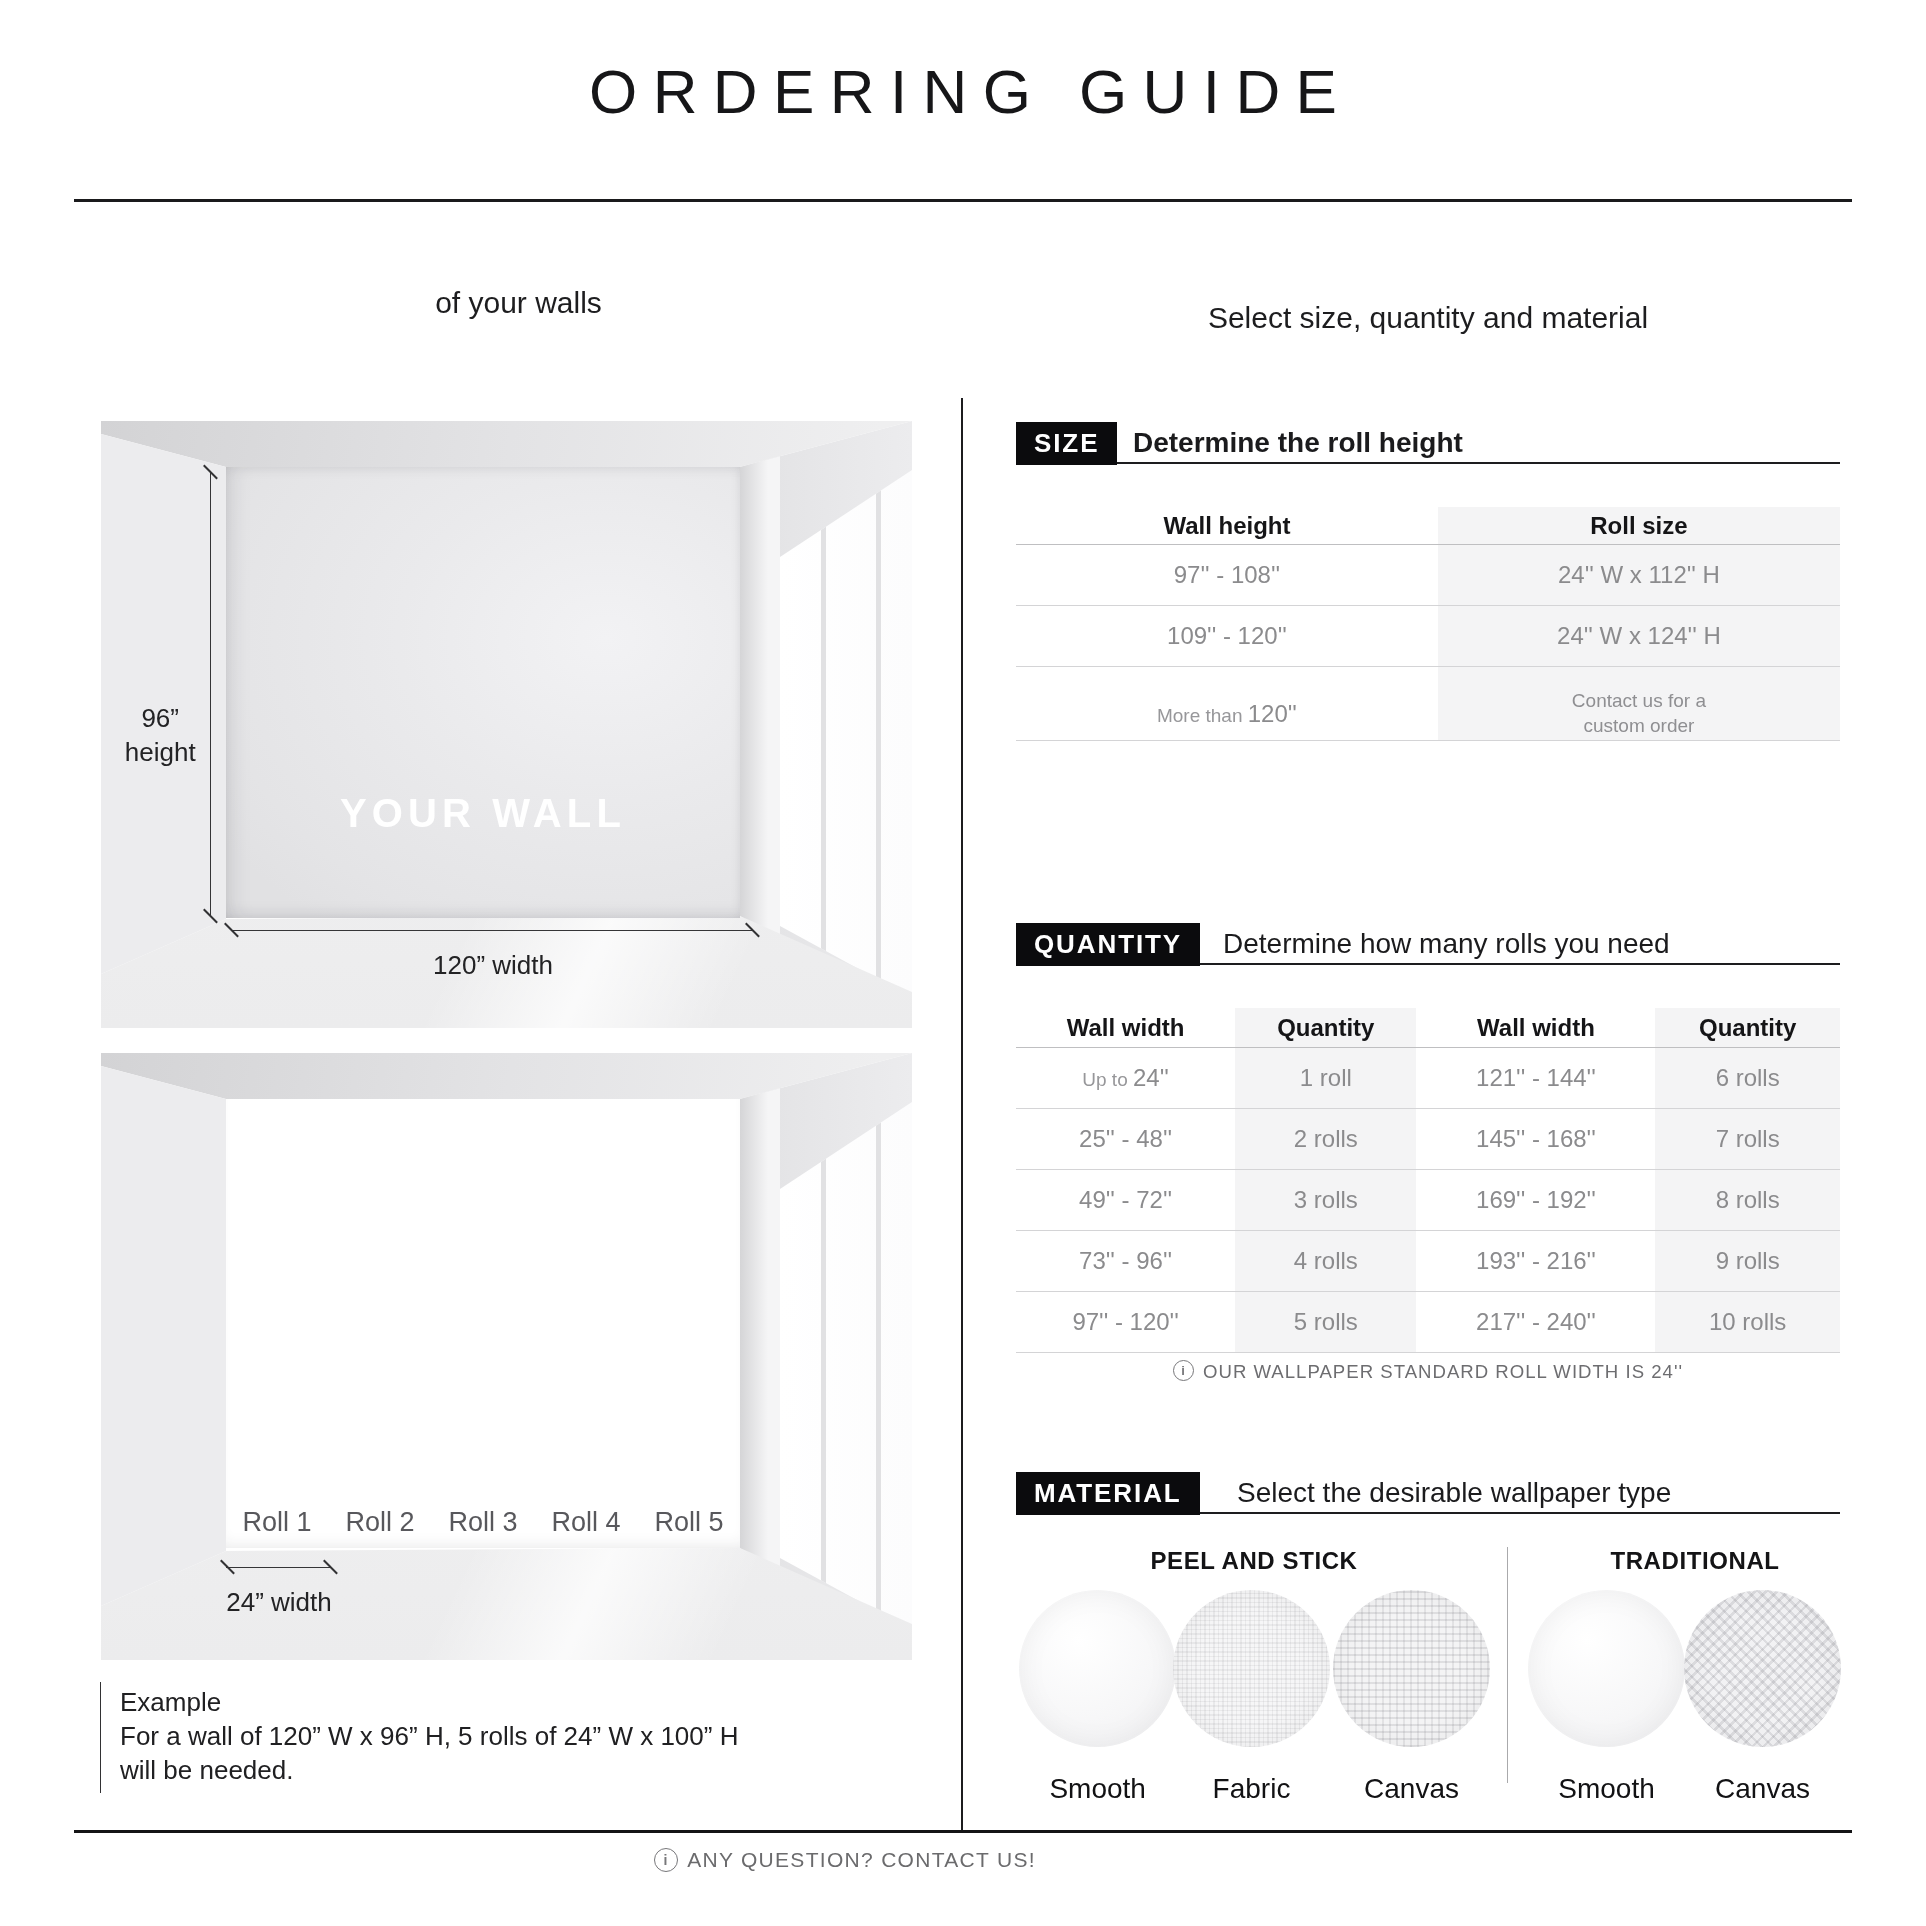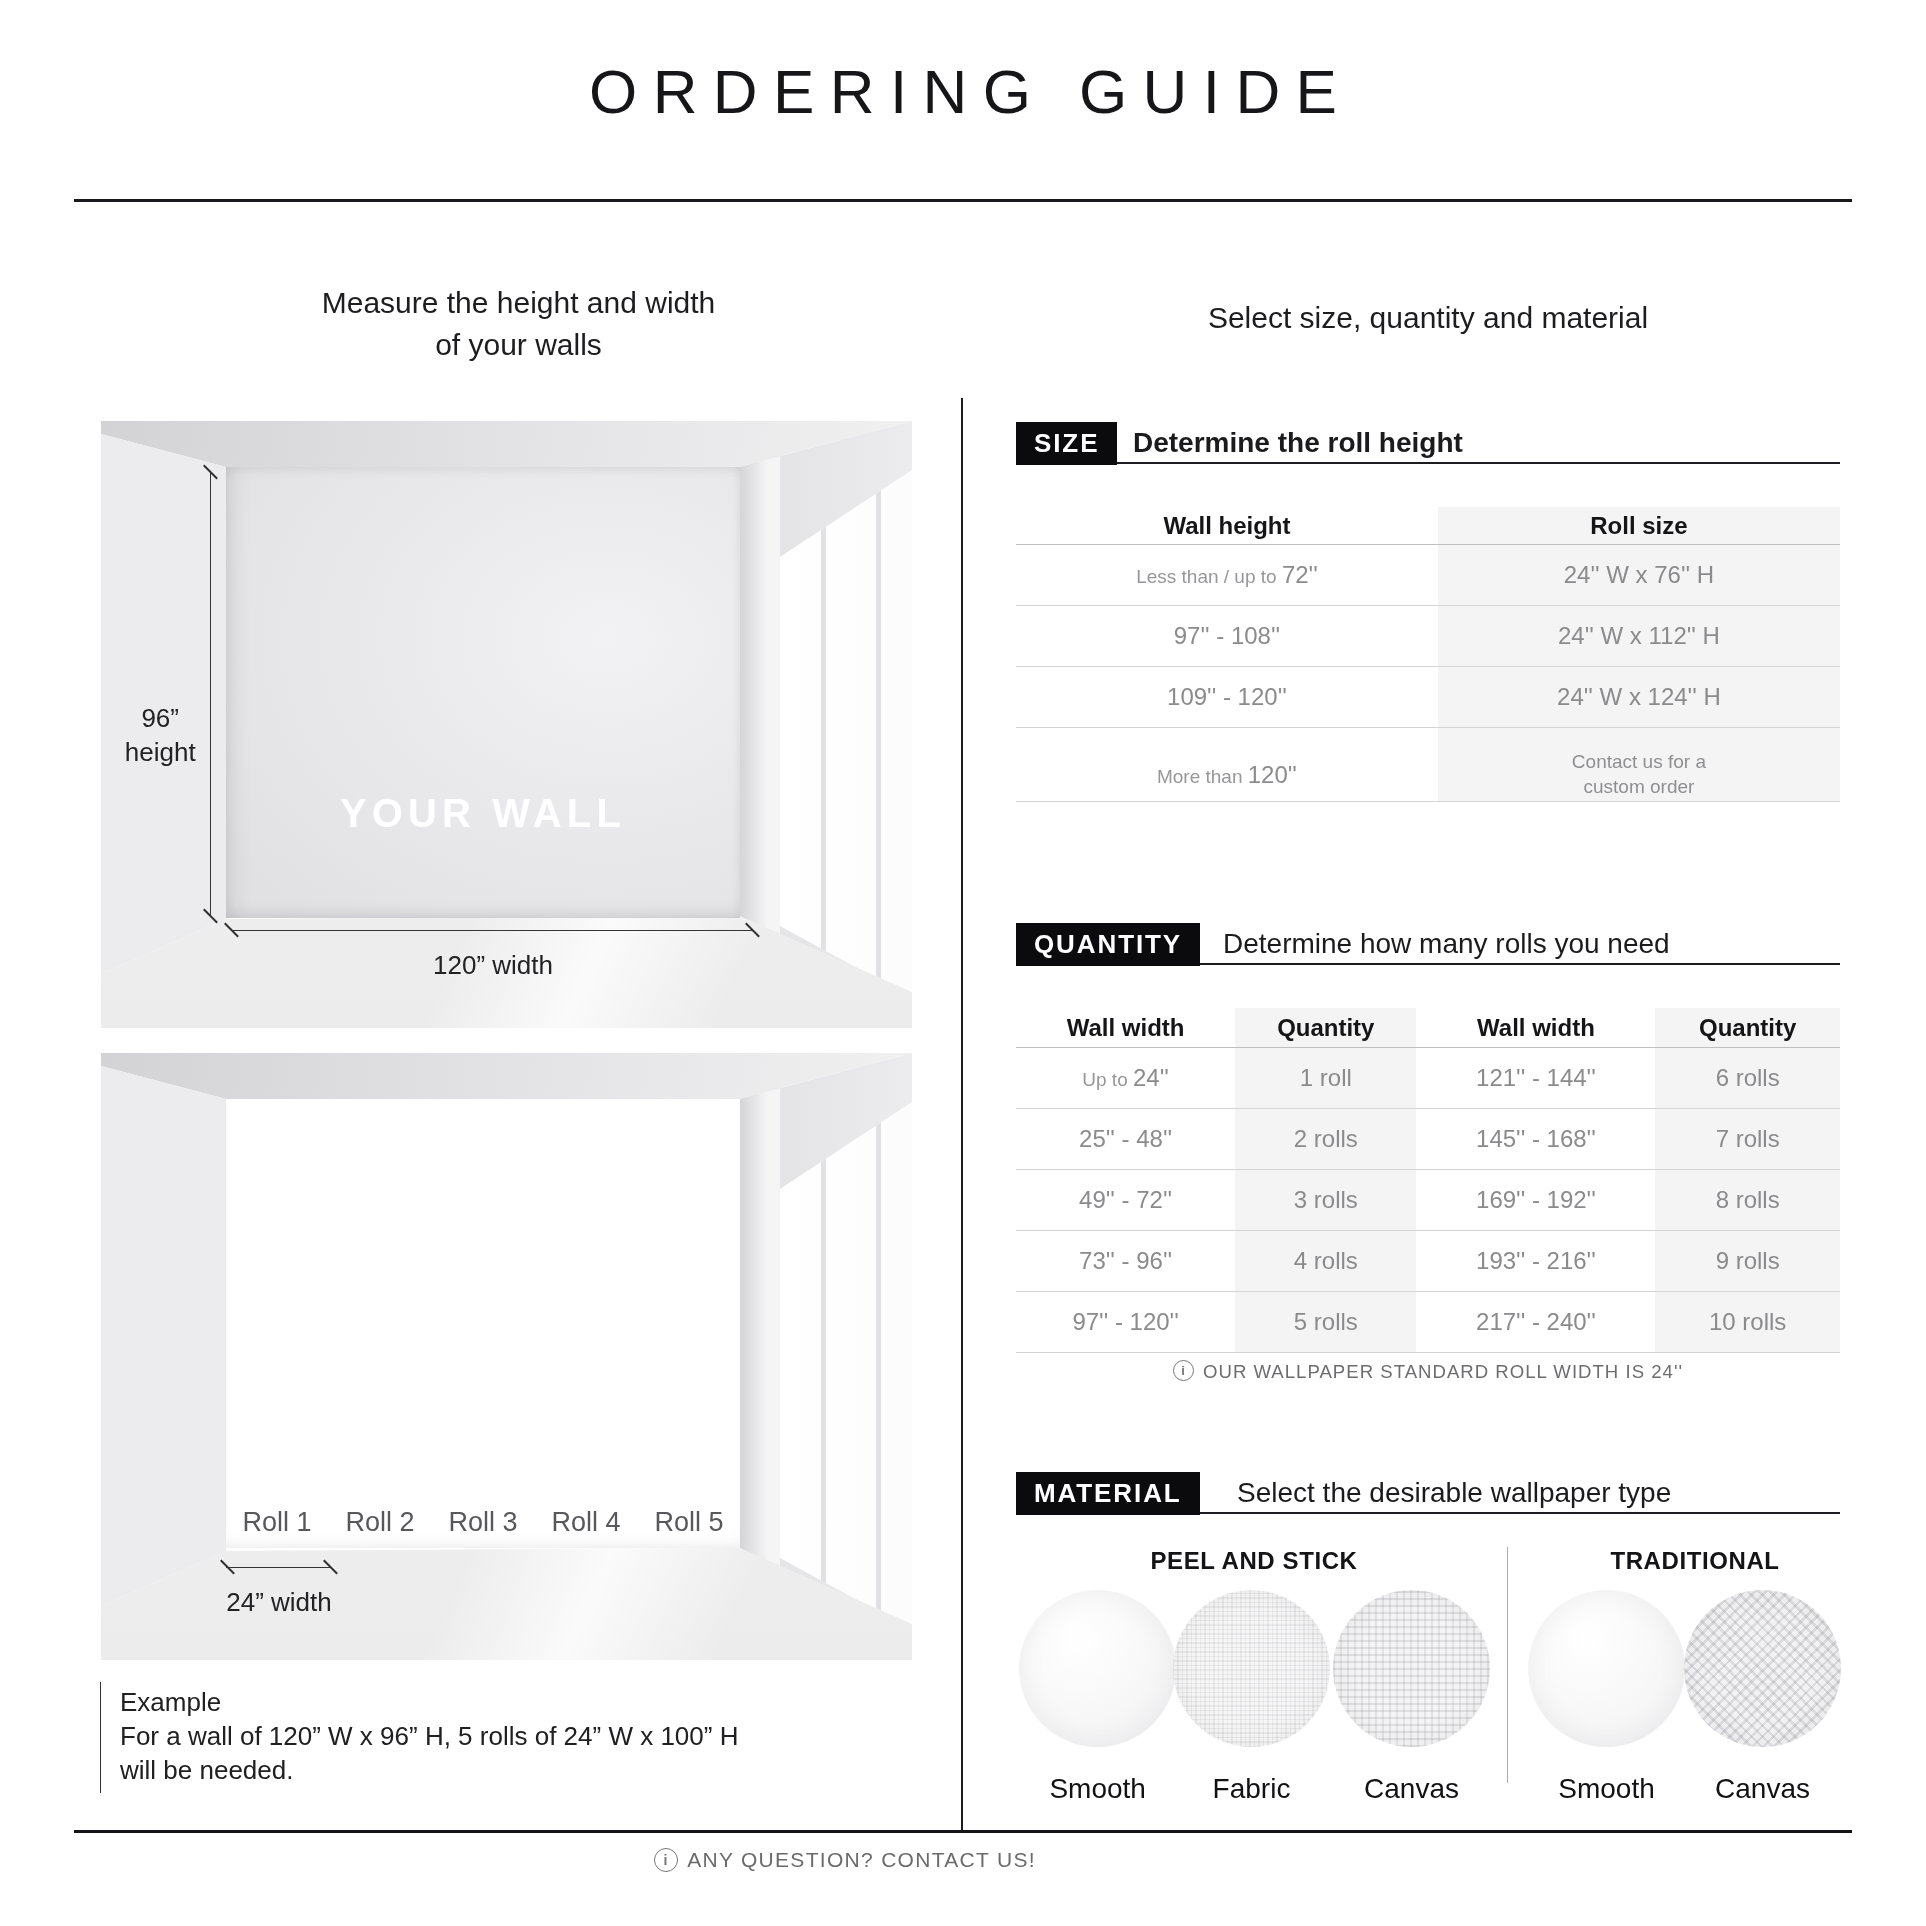--- a/index.html
+++ b/index.html
@@ -148,21 +148,20 @@
   .footer .icircle{width:22px;height:22px;font-size:14px;}
 </style>
 </head>
 <body>
 
 <div class="abs page-title">ORDERING GUIDE</div>
 <div class="abs title-rule"></div>
 <div class="abs v-divider"></div>
 
 <div class="abs col-heading lft">
-  <div>Measure the height and width</div>
   <div>of your walls</div>
 </div>
 <div class="abs col-heading rgt">Select size, quantity and material</div>
 
 <div class="abs room room1">
   <div class="rw-right">
     <div class="pillar"></div>
     <div class="glass">
       <div class="mullion mu1"></div>
       <div class="mullion mu2"></div>
@@ -233,24 +232,20 @@
   <div class="section-sub">Determine the roll height</div>
 </div>
 
 <div class="abs tbl tbl-size">
   <div class="gray-col"></div>
   <div class="t-row head h58">
     <div class="sc1 th">Wall height</div>
     <div class="sc2 th">Roll size</div>
   </div>
   <div class="t-row h93">
-    <div class="sc1 td"><span class="sm">Less than / up to </span><span>72''</span></div>
-    <div class="sc2 td">24'' W x 76'' H</div>
-  </div>
-  <div class="t-row h93">
     <div class="sc1 td"><span>97'' - 108''</span></div>
     <div class="sc2 td">24'' W x 112'' H</div>
   </div>
   <div class="t-row h93">
     <div class="sc1 td"><span>109'' - 120''</span></div>
     <div class="sc2 td">24'' W x 124'' H</div>
   </div>
   <div class="t-row h82">
     <div class="sc1 td"><span class="sm">More than </span><span>120''</span></div>
     <div class="sc2 td sm2">

